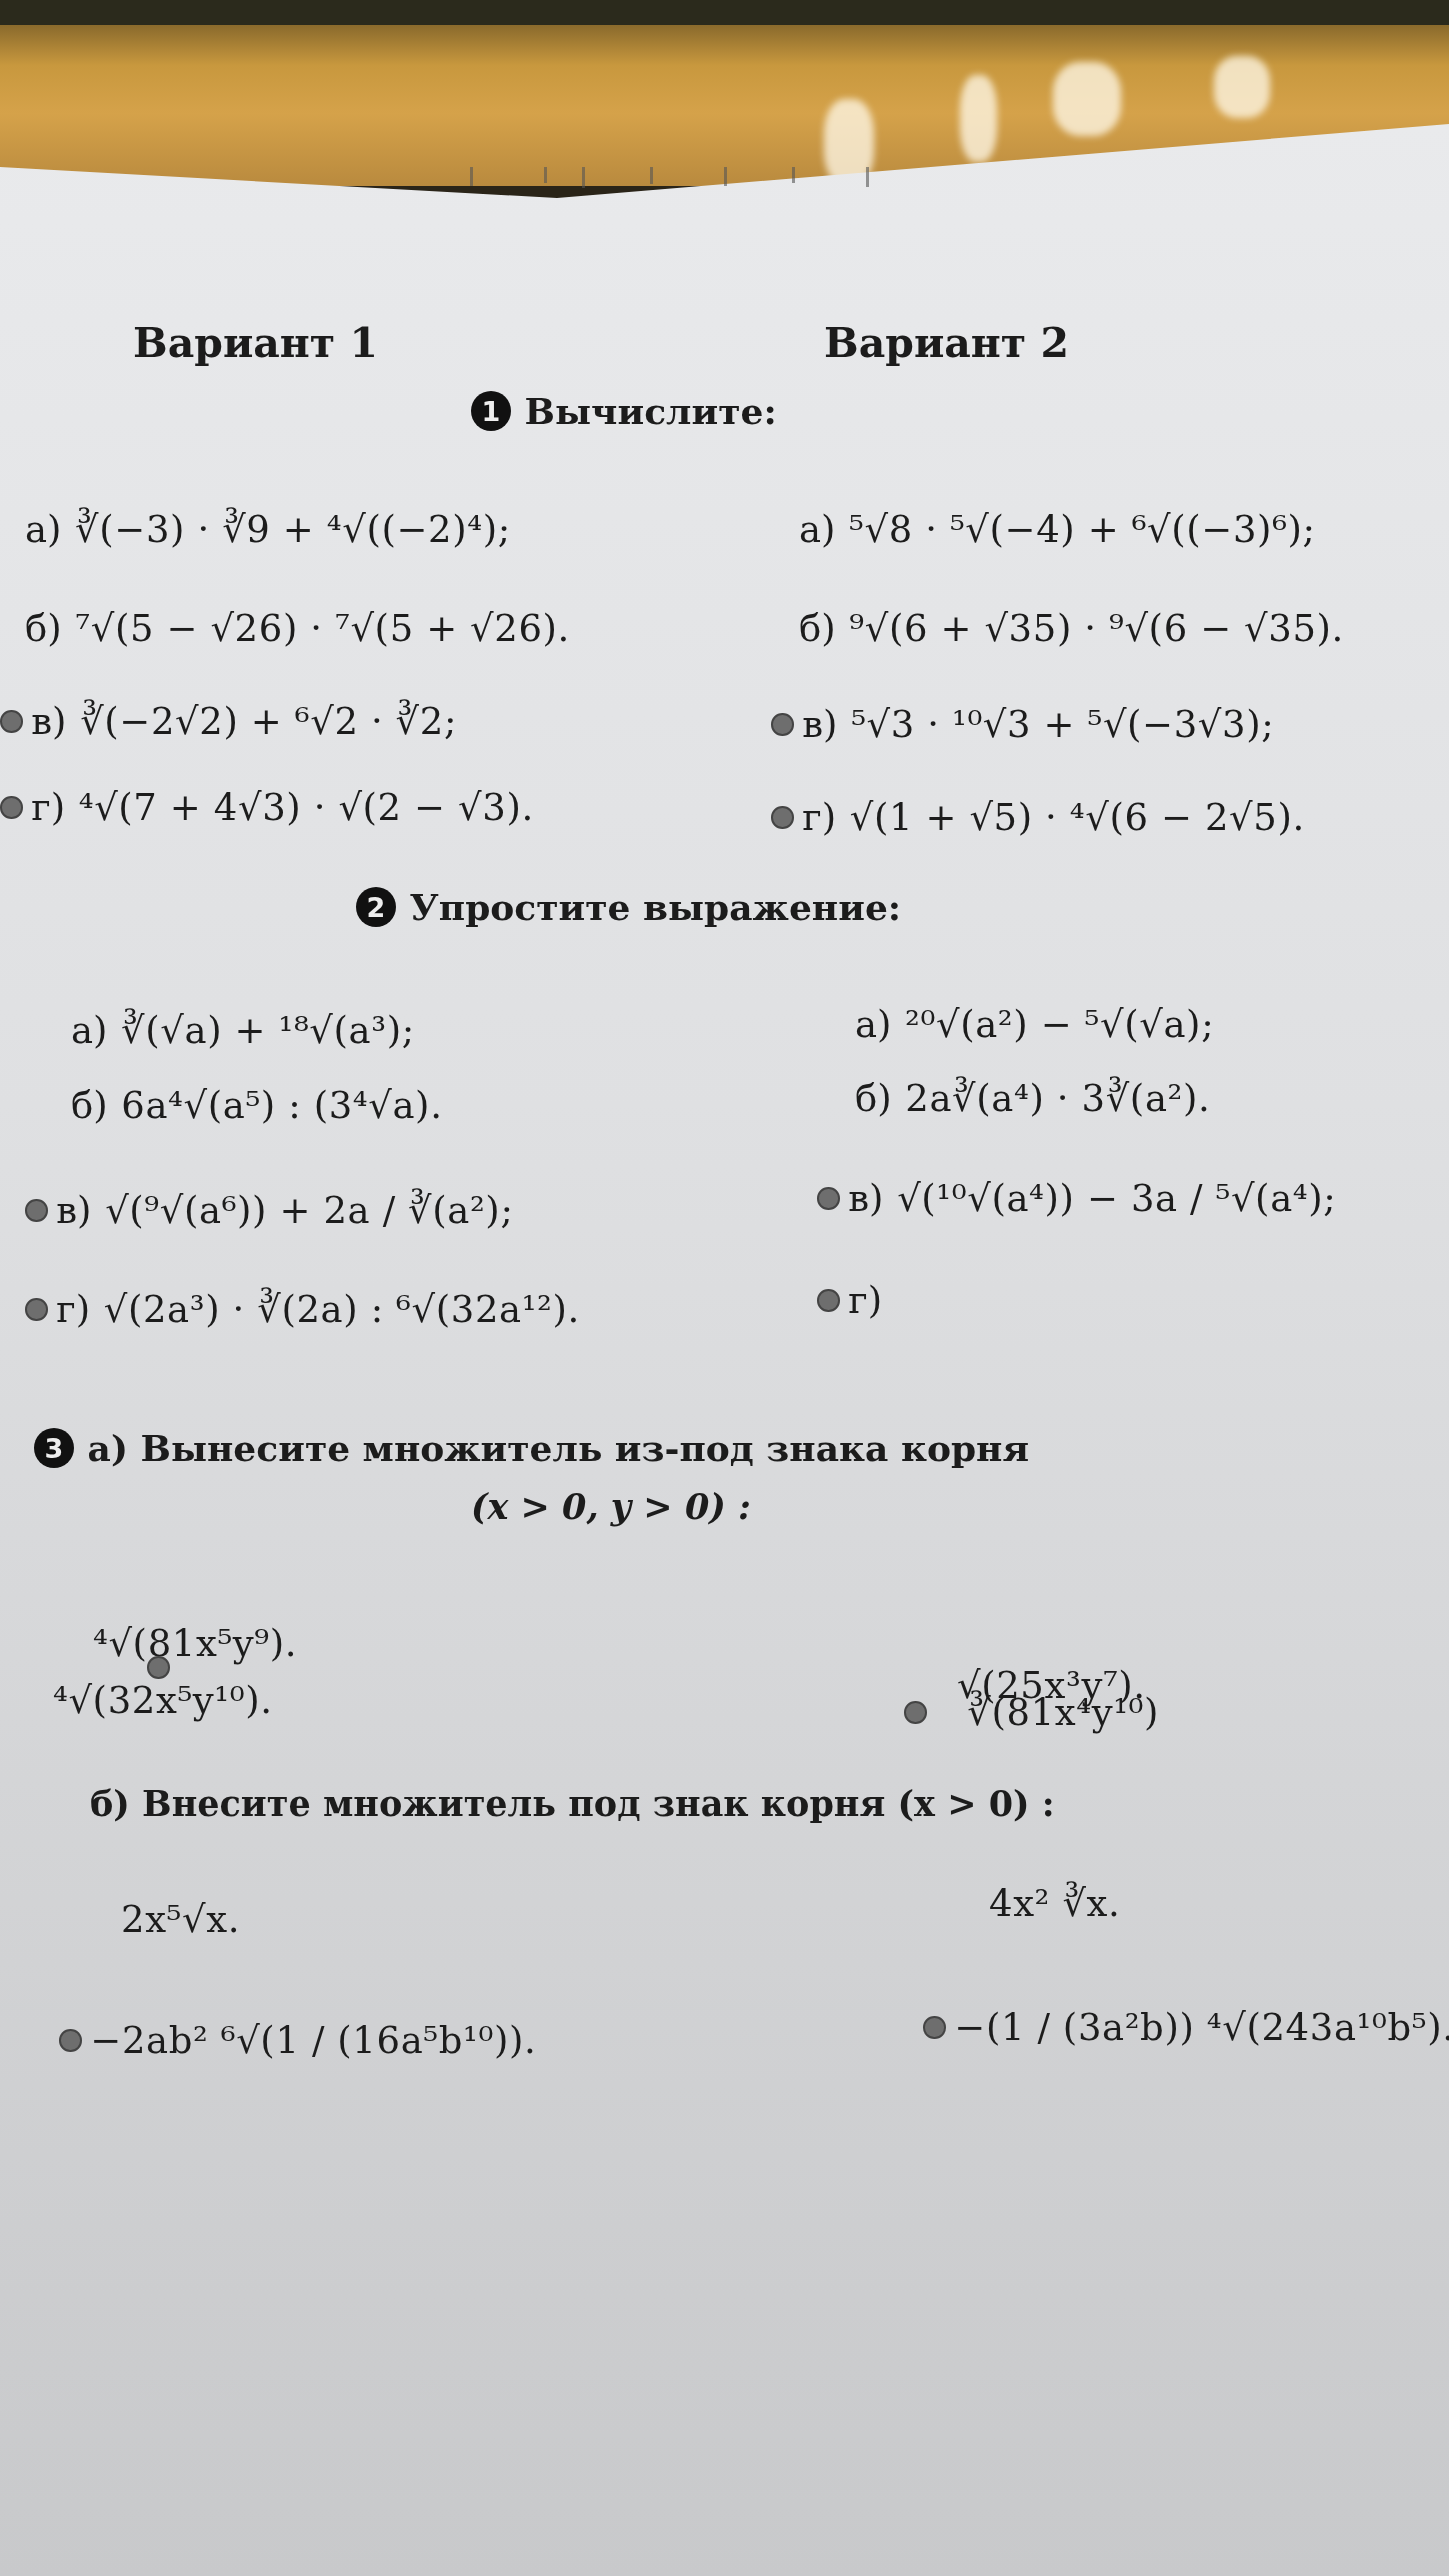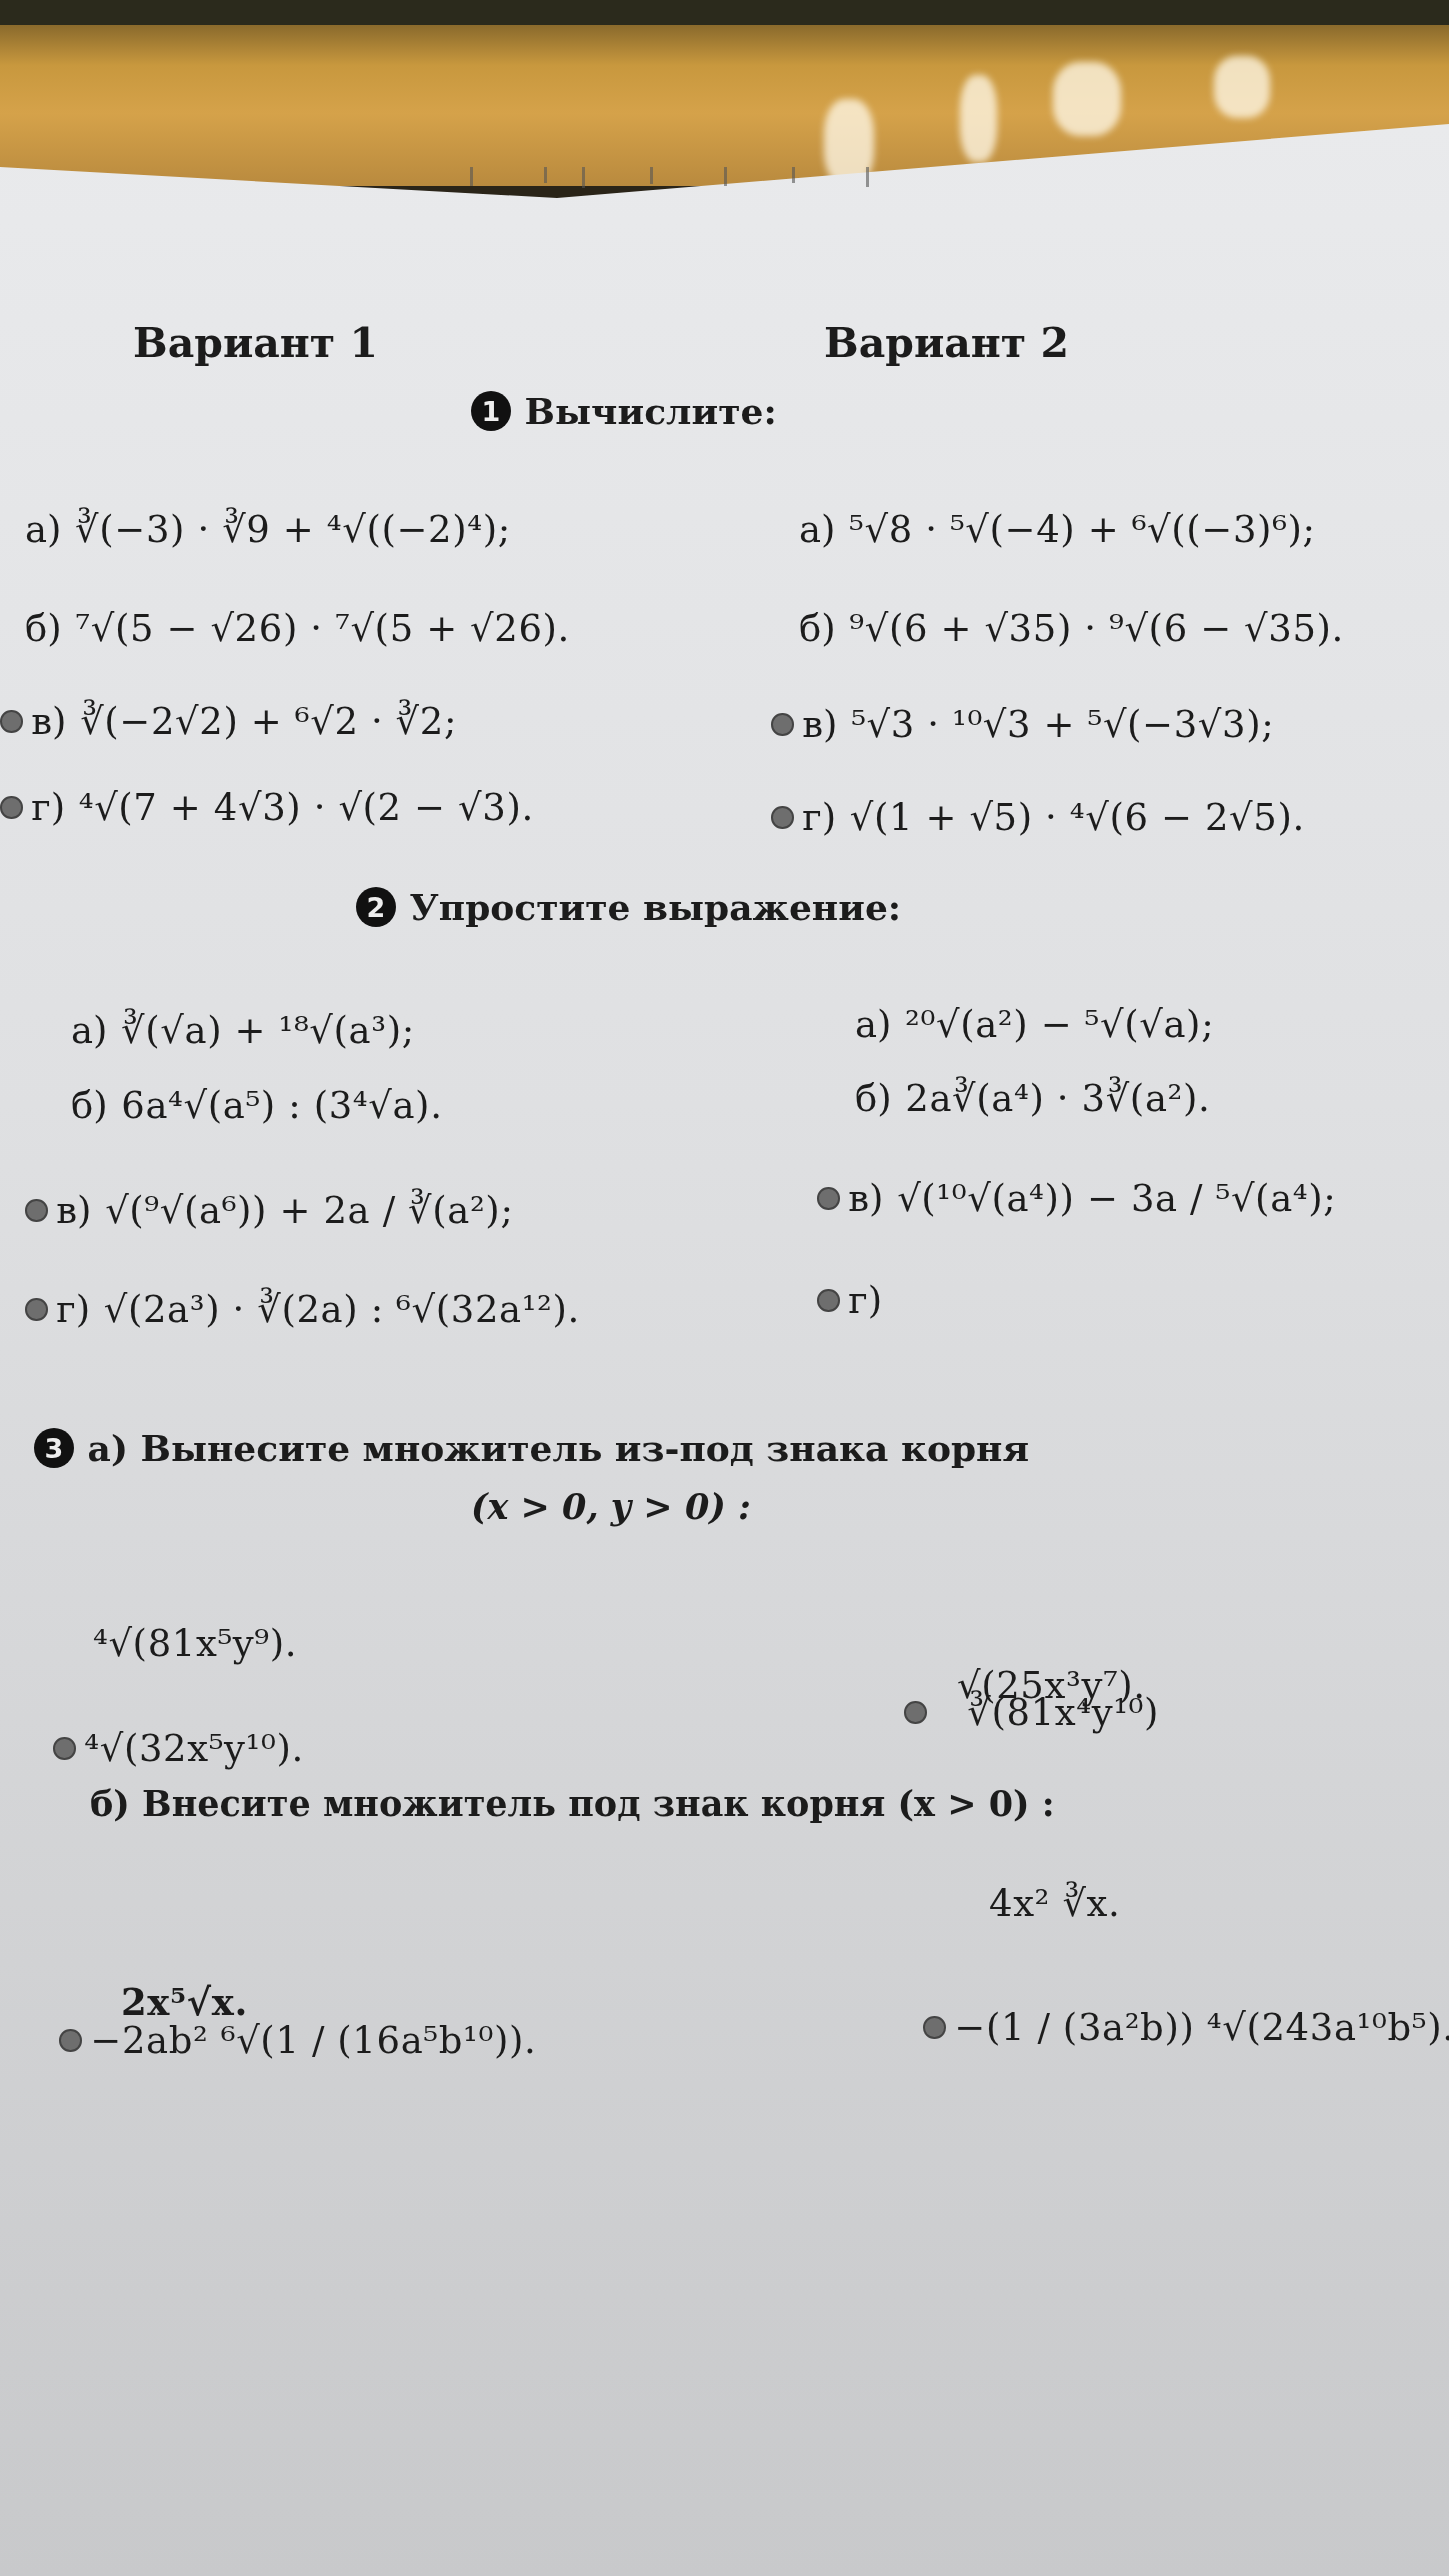--- a/index.html
+++ b/index.html
@@ -152,35 +152,35 @@
 
   <div class="section-head" style="left:34px;top:1427px;">
     <span class="num-badge">3</span>
     <span>а) Вынесите множитель из-под знака корня</span>
   </div>
   <div class="sub-head" style="left:471px;top:1486px;font-style:italic;">(x &gt; 0, y &gt; 0) :</div>
 
   <div class="task" style="left:93px;top:1622px;">
     <span class="expr">⁴√(81x⁵y⁹).</span>
   </div>
-  <div class="task" style="left:53px;top:1727px;">
+  <div class="task" style="left:53px;top:1656px;flex-direction:column;">
     <span class="bullet"></span>
     <span class="expr">⁴√(32x⁵y¹⁰).</span>
   </div>
   <div class="task" style="left:957px;top:1664px;">
     <span class="expr">√(25x³y⁷).</span>
   </div>
   <div class="task" style="left:904px;top:1691px;gap:32px;">
     <span class="bullet"></span>
     <span class="expr">∛(81x⁴y¹⁰)</span>
   </div>
 
   <div class="sub-head" style="left:90px;top:1783px;">б) Внесите множитель под знак корня (x &gt; 0) :</div>
 
-  <div class="task" style="left:121px;top:1980px;font-weight:bold;">
+  <div class="task" style="left:121px;top:1898px;">
     <span class="expr">2x⁵√x.</span>
   </div>
   <div class="task" style="left:59px;top:2019px;">
     <span class="bullet"></span>
     <span class="expr">−2ab² ⁶√(1 / (16a⁵b¹⁰)).</span>
   </div>
   <div class="task" style="left:969px;top:1882px;margin-left:20px;">
     <span class="expr">4x² ∛x.</span>
   </div>
   <div class="task" style="left:923px;top:2006px;">

